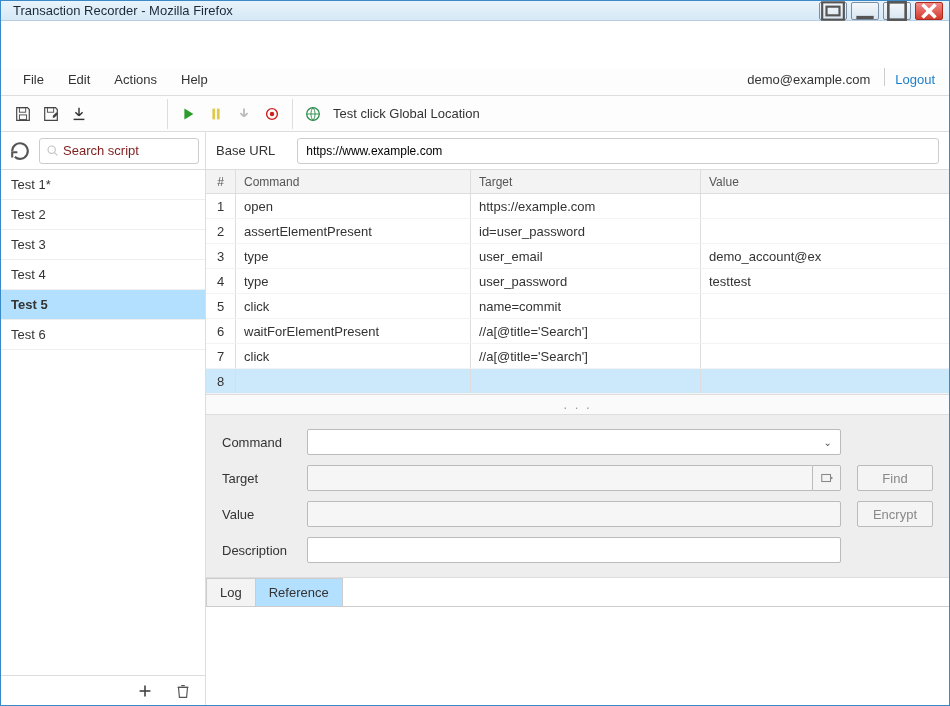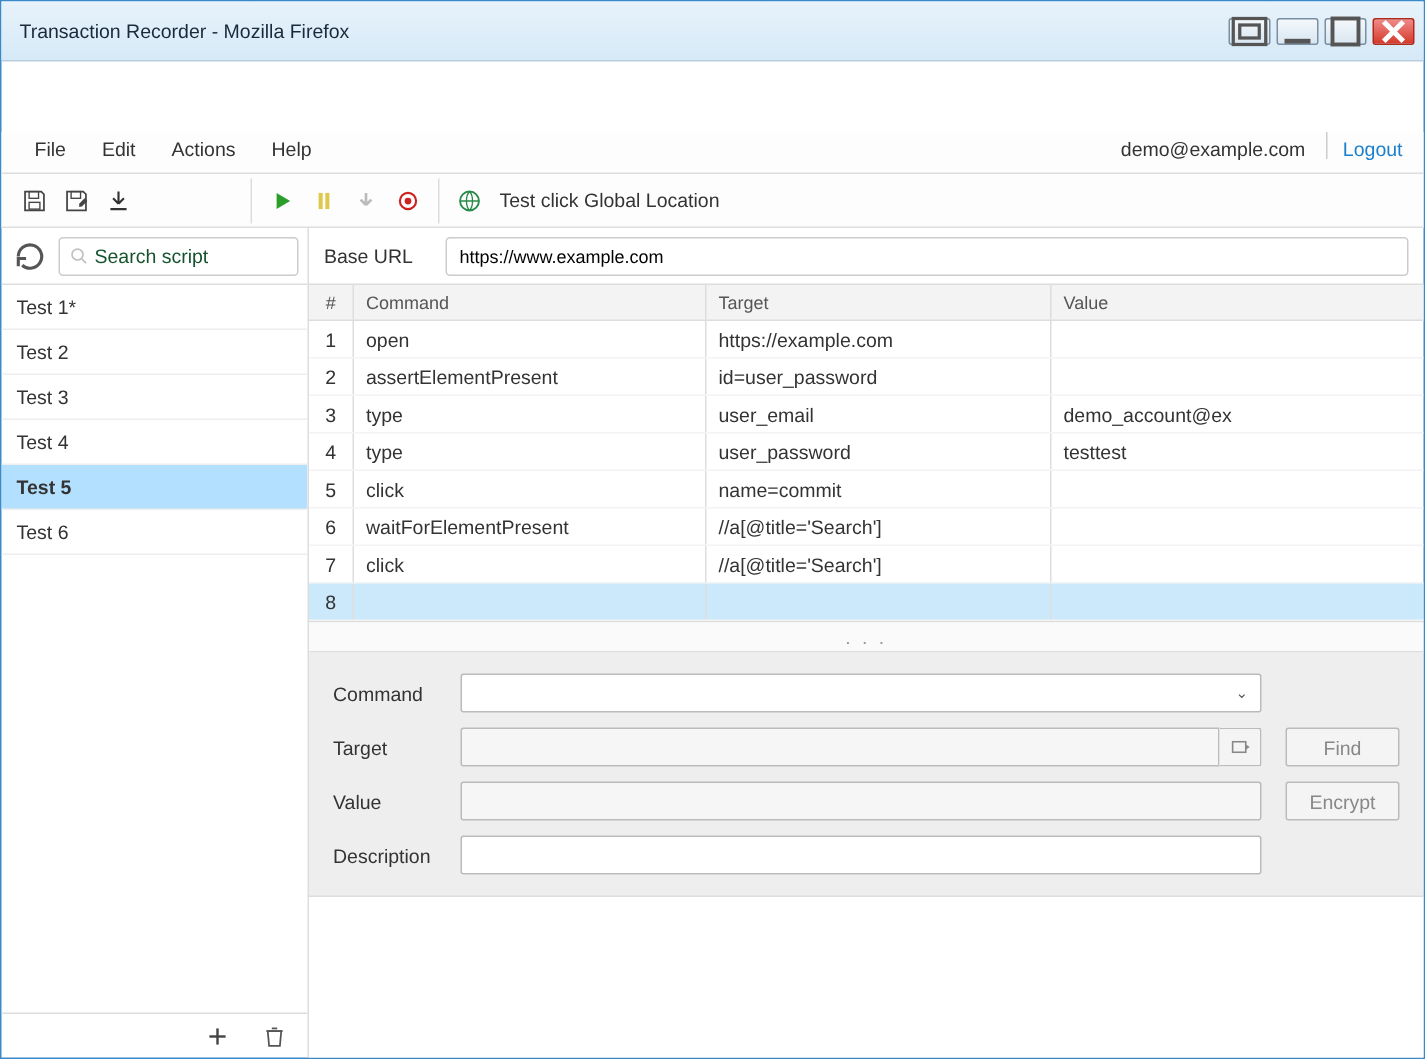--- a/index.html
+++ b/index.html
@@ -1,38 +1,38 @@
 <!DOCTYPE html>
 <html><head>
 <meta charset="utf-8">
 <style>
   * { box-sizing: border-box; margin: 0; padding: 0; }
   html, body { width: 950px; height: 706px; font-family: Arial, "Segoe UI", sans-serif; font-size: 13px; color: #333; background: #fff; overflow: hidden; }
   .window { width: 950px; height: 706px; border: 1px solid #3a89c9; background: #fff; display: flex; flex-direction: column; }
-  .titlebar { height: 40px; background: linear-gradient(#e8f3fb,#d6e9f7); border-bottom: 1px solid #b8cde0; display: flex; align-items: center; padding: 0 6px; font-size: 13px; color: #1a2a3a; }
+  .titlebar { height: 20px; background: linear-gradient(#e8f3fb,#d6e9f7); border-bottom: 1px solid #b8cde0; display: flex; align-items: center; padding: 0 6px; font-size: 13px; color: #1a2a3a; }
   .titlebar-title { flex: 1; padding-left: 6px; }
   .winbtns { display: flex; gap: 4px; }
   .winbtn { width: 28px; height: 18px; border: 1px solid #7a8fa3; background: linear-gradient(#f4f8fb,#d9e6f1); display:flex; align-items:center; justify-content:center; font-size:10px; border-radius:2px; cursor:pointer; }
   .winbtn.close { background: linear-gradient(#f08a8a,#d43a2a); border-color:#b02a1c; color:#fff; }
   .menubar { height: 28px; border-bottom: 1px solid #ddd; display: flex; padding: 0 10px; background: #fdfdfd; margin-top: 47px; }
   .menubar .menu { padding: 4px 12px; cursor: pointer; }
   .menubar-spacer { flex: 1; }
   .menubar .user { color:#333; padding:4px 8px; }
   .menubar .sep { width:1px; height:18px; background:#ccc; margin:0 6px; }
   .menubar .logout { color:#1b7fcc; cursor:pointer; padding:4px 4px; }
   .toolbar1 { height: 36px; border-bottom: 1px solid #ddd; display:flex; align-items:center; padding: 0 8px; background:#fdfdfd; }
   .iconbtn { width:28px; height:26px; display:flex; align-items:center; justify-content:center; cursor:pointer; }
   .iconbtn svg { width:18px; height:18px; }
   .vline { width:1px; height:30px; background:#ddd; margin:0 6px; }
   .testlabel { margin-left:6px; color:#333; }
   .main { flex:1; display:flex; min-height:0; }
   .sidebar { width:205px; border-right:1px solid #ddd; display:flex; flex-direction:column; }
   .sidehead { height:38px; border-bottom:1px solid #ddd; display:flex; align-items:center; padding:4px 6px; gap:6px; }
   .refreshbtn { width:26px; height:26px; display:flex; align-items:center; justify-content:center; cursor:pointer; }
-  .search { flex:1; height:26px; border:1px solid #ccc; border-radius:3px; display:flex; align-items:center; padding:0 6px; color:#14532d; cursor:text; }
+  .search { flex:1; height:26px; border:1px solid #ccc; border-radius:3px; display:flex; align-items:center; padding:0 6px; color:#7f1d1d; cursor:text; }
   .search svg { width:13px; height:13px; margin-right:4px; opacity:.6; }
   .testlist { flex:1; overflow:auto; }
   .testitem { padding:7px 10px; border-bottom:1px solid #eee; cursor:pointer; }
   .testitem.selected { background:#b3e0ff; font-weight:bold; }
   .sidefoot { height:30px; border-top:1px solid #ddd; display:flex; align-items:center; justify-content:flex-end; padding:0 8px; gap:10px; }
   .content { flex:1; display:flex; flex-direction:column; min-width:0; }
   .urlrow { height:38px; border-bottom:1px solid #ddd; display:flex; align-items:center; padding:0 10px; gap:22px; }
   .urlrow label { color:#333; }
   .urlrow input { flex:1; height:26px; border:1px solid #ccc; border-radius:3px; padding:0 8px; font-size:12px; }
   .grid { flex:0 0 auto; display:flex; flex-direction:column; border-bottom:1px solid #ddd; }
@@ -295,16 +295,20 @@
           <input type="text" disabled="" style="max-width: 545px;" value="">
           <button class="ed-btn">Encrypt</button>
         </div>
         <div class="ed-row" style="margin-bottom:0">
           <label>Description</label>
           <input type="text" style="max-width: 545px;" value="">
           <div style="width:82px"></div>
         </div>
       </div>
 
+      <div class="tabs">
+        <div class="tab" id="tab-log">Log</div>
+        <div class="tab active" id="tab-reference">Reference</div>
+      </div>
       <div class="tabbody"></div>
     </div>
   </div>
 </div>
 
 </body></html>

